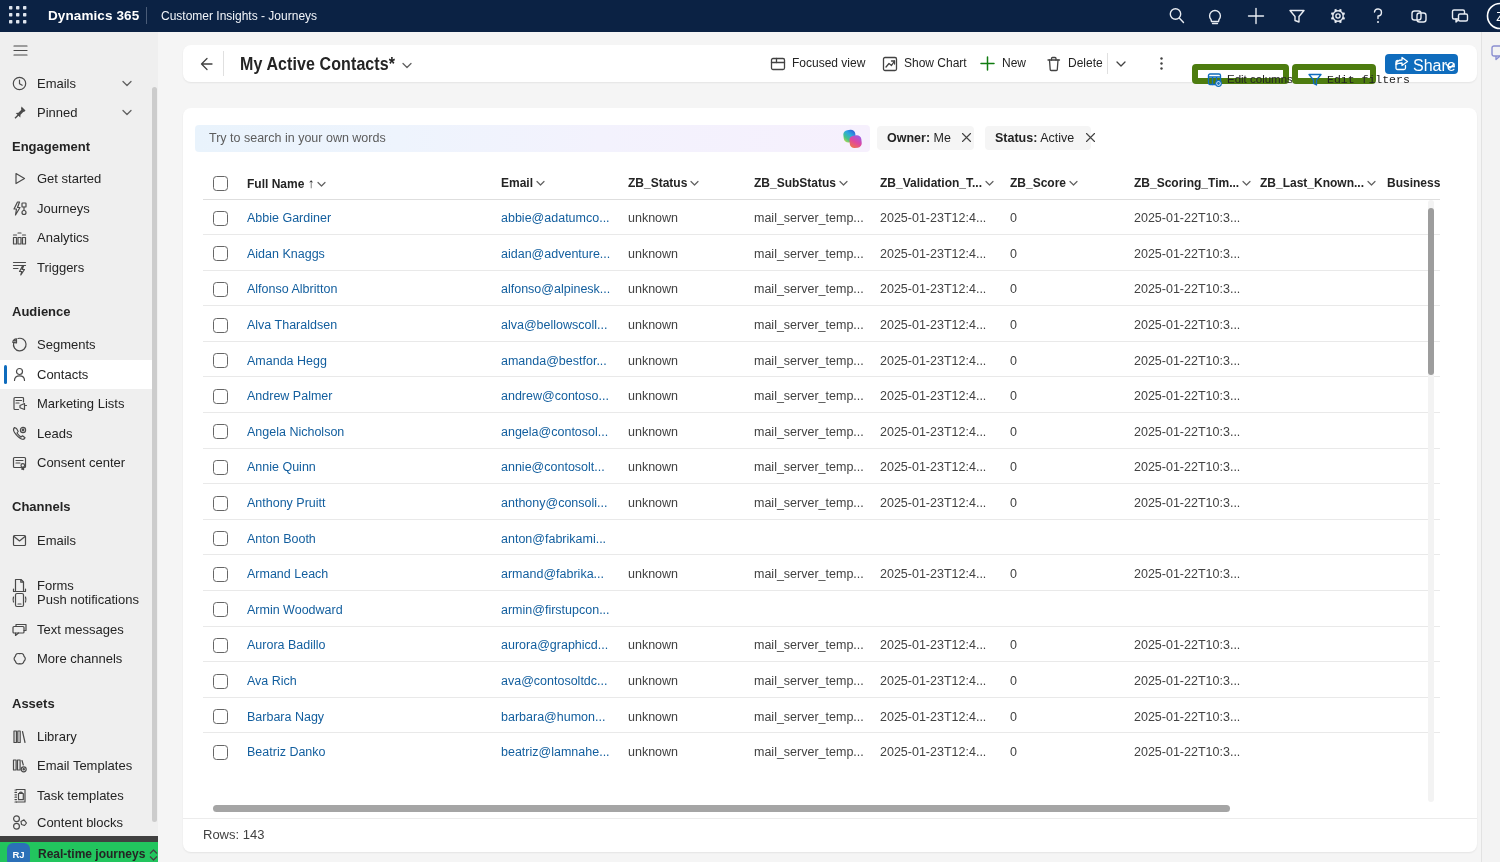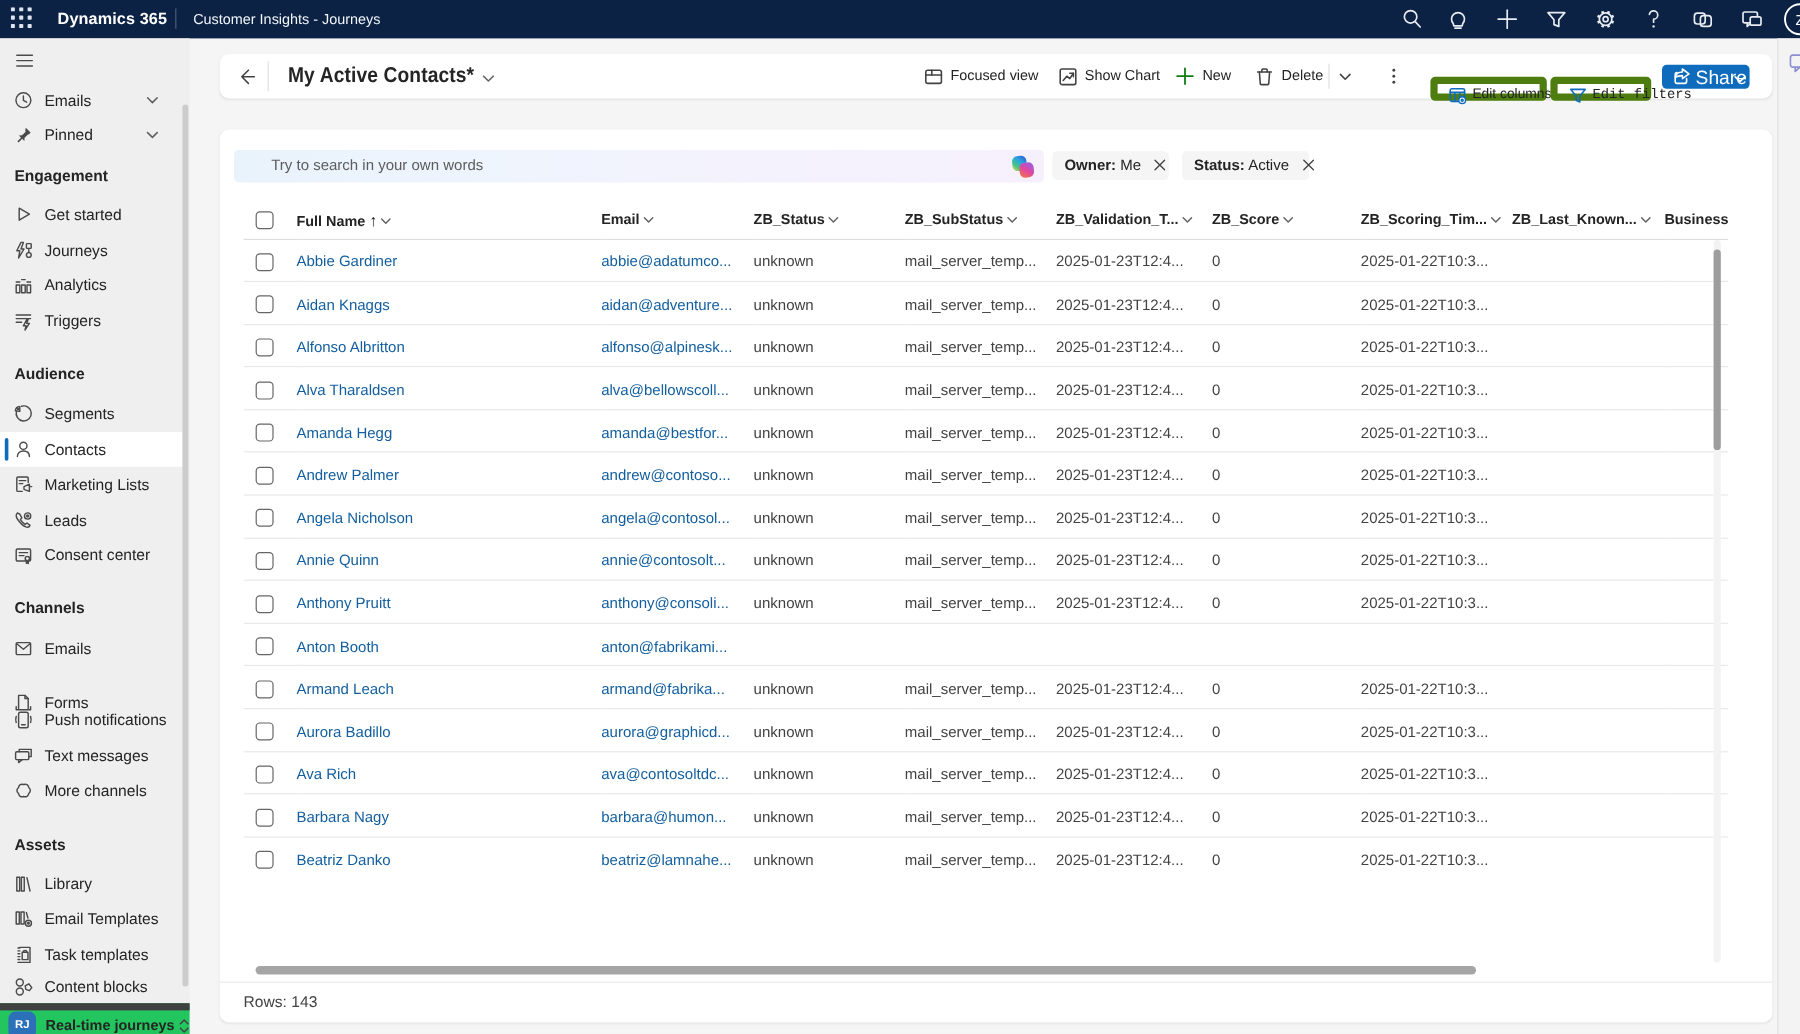--- a/index.html
+++ b/index.html
@@ -30,21 +30,21 @@
 #viewtitle { position:absolute; left:57px; top:9px; font-size:16px; font-weight:700; color:#242424; white-space:nowrap; letter-spacing:.1px; transform:scaleY(1.12); transform-origin:left top; }
 .cmdbtn { position:absolute; top:0; height:37px; font-size:12px; color:#242424; }
 .cmdbtn span.t { position:absolute; top:11px; white-space:nowrap; }
 .obtn { position:absolute; top:9px; height:20px; border:6px solid #4d7c0f; border-radius:4px; background:#fff; font-size:11.5px; color:#242424;margin-top:10px; }
 .obtn span, #sharebtn span { white-space:nowrap; }
 
 #card { position:absolute; left:183px; top:108px; width:1294px; height:744px; background:#fff; border-radius:8px; box-shadow:0 1px 2px rgba(0,0,0,.07); }
 
 #searchbox { position:absolute; left:12px; top:17px; width:675px; height:27px; border-radius:4px;
   background:linear-gradient(90deg,#e9f3fc 0%,#eef4fd 30%,#f3f2fd 60%,#f6f0fd 100%); }
-#searchbox .ph { position:absolute; left:31px; top:0; line-height:27px; font-size:12.5px; color:#5c5c5c; }
+#searchbox .ph { position:absolute; left:14px; top:0; line-height:27px; font-size:12.5px; color:#5c5c5c; }
 .chip { position:absolute; top:18px; height:24px; background:#f5f5f5; border-radius:4px; font-size:12.5px; color:#242424; line-height:24px; white-space:nowrap; }
 
 #grid { position:absolute; left:20px; top:60px; width:1257px; }
 table { border-collapse:collapse; table-layout:fixed; width:1237px; }
 th,td { padding:0; text-align:left; font-weight:400; overflow:hidden; white-space:nowrap; }
 th:first-child,td:first-child { padding-left:10px; }
 thead th { font-size:12px; font-weight:700; color:#242424; height:31px; }
 tbody td { font-size:12.5px; color:#424242; height:35.6px; border-top:1px solid #e9e9e9; padding-top:3px; }
 tbody tr:first-child td { border-top:1px solid #dedede; }
 a.lnk { color:#125e9e; text-decoration:none; }
@@ -581,20 +581,32 @@
             <td>unknown</td>
             <td>mail_server_temp...</td>
             <td>2025-01-23T12:4...</td>
             <td>0</td>
             <td>2025-01-22T10:3...</td>
             <td></td>
             <td></td>
           </tr>
           <tr>
             <td><span class="cb"></span></td>
+            <td><a class="lnk">Armin Woodward</a></td>
+            <td><a class="lnk">armin@firstupcon...</a></td>
+            <td></td>
+            <td></td>
+            <td></td>
+            <td></td>
+            <td></td>
+            <td></td>
+            <td></td>
+          </tr>
+          <tr>
+            <td><span class="cb"></span></td>
             <td><a class="lnk">Aurora Badillo</a></td>
             <td><a class="lnk">aurora@graphicd...</a></td>
             <td>unknown</td>
             <td>mail_server_temp...</td>
             <td>2025-01-23T12:4...</td>
             <td>0</td>
             <td>2025-01-22T10:3...</td>
             <td></td>
             <td></td>
           </tr>

